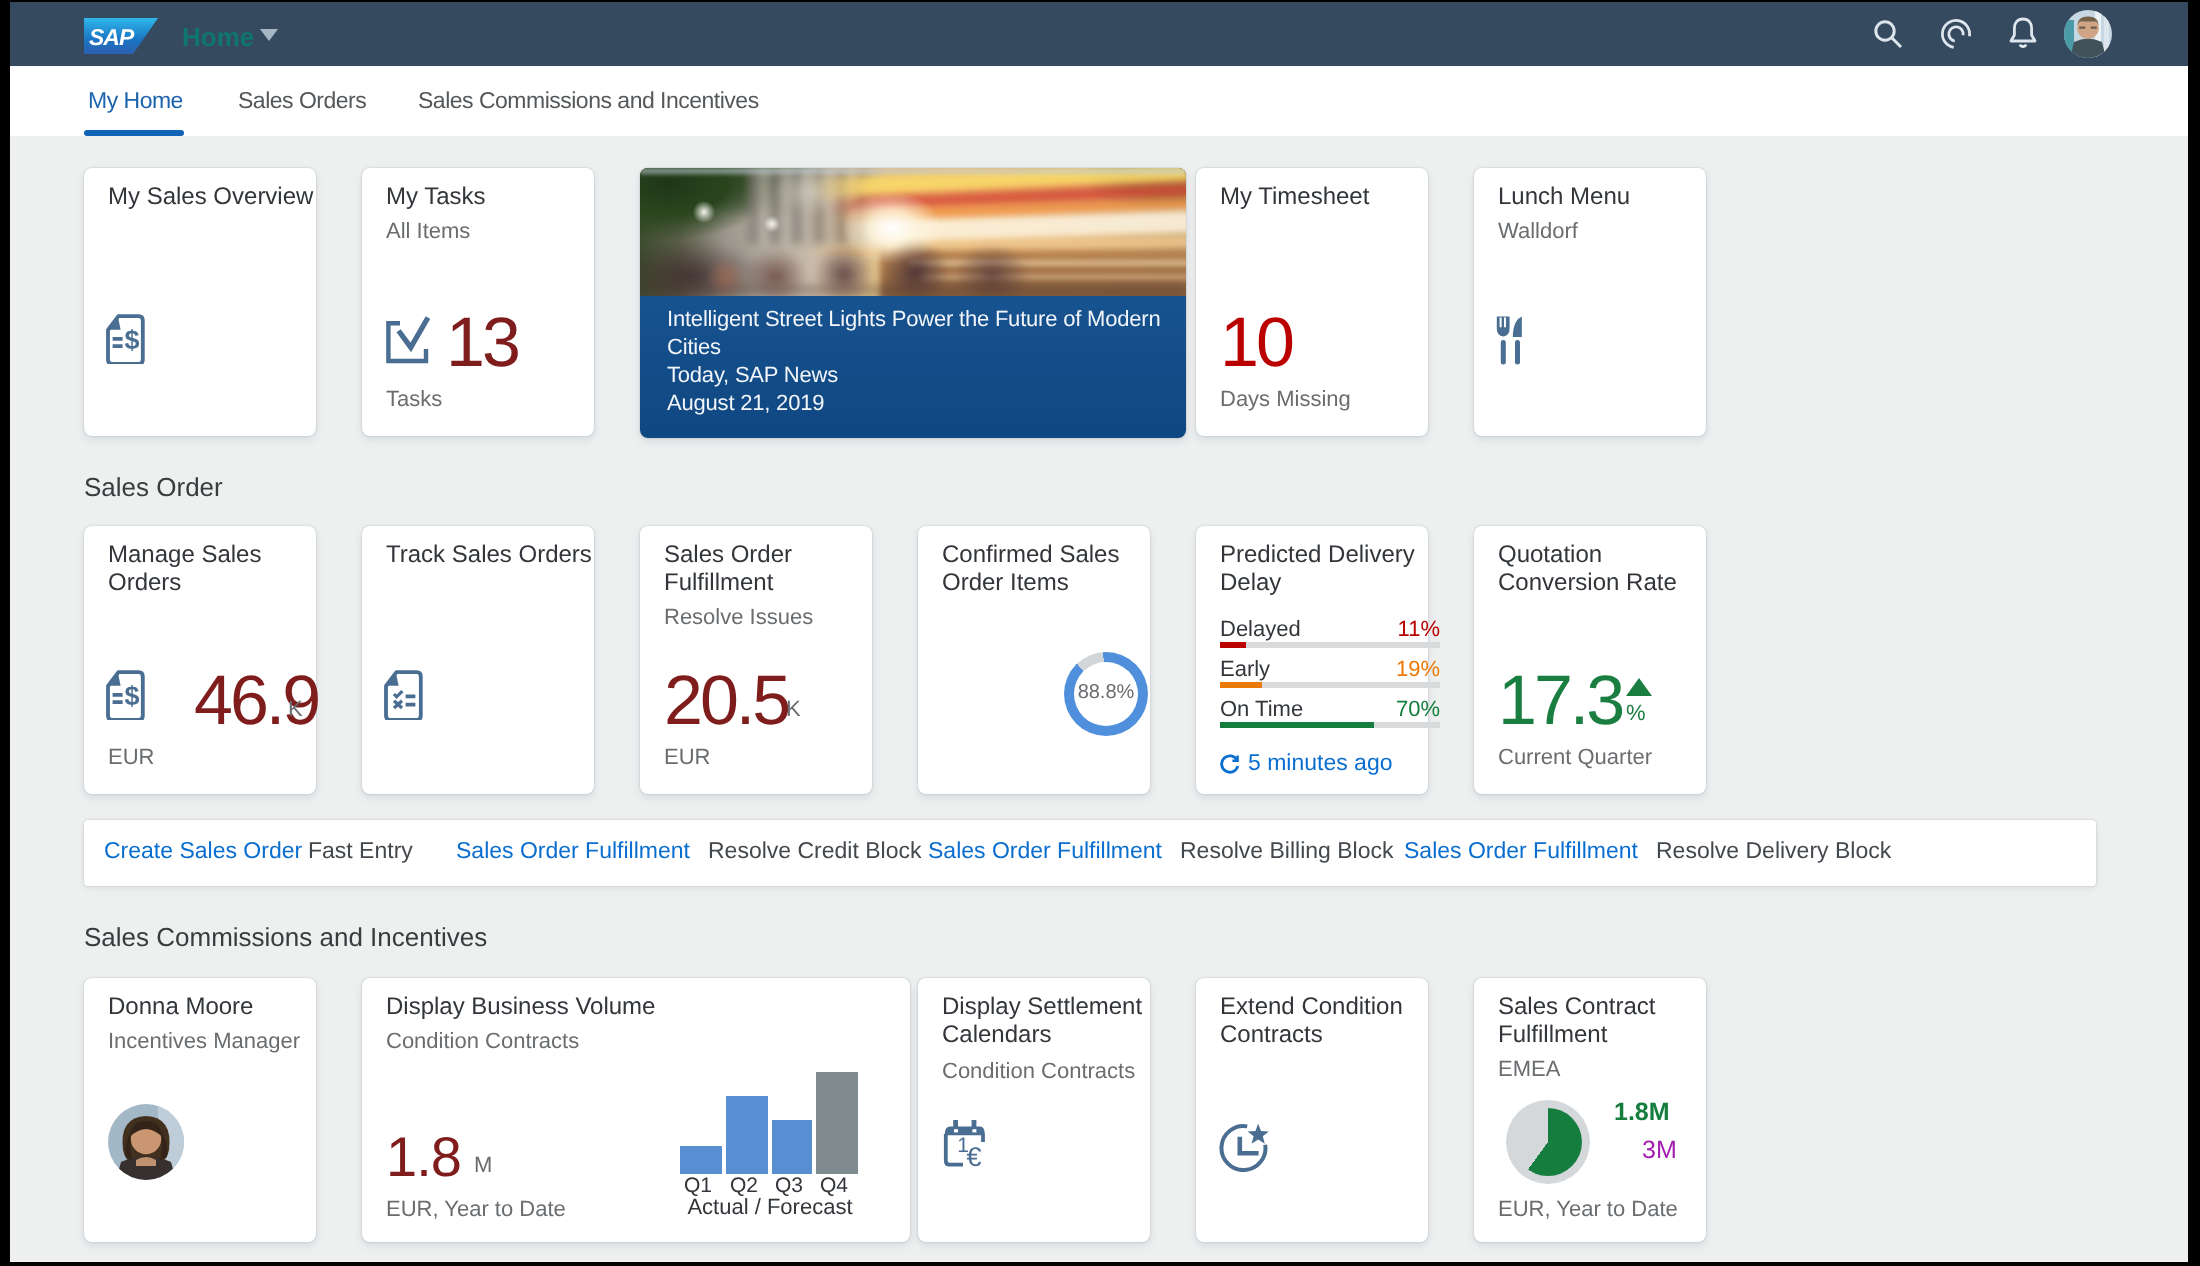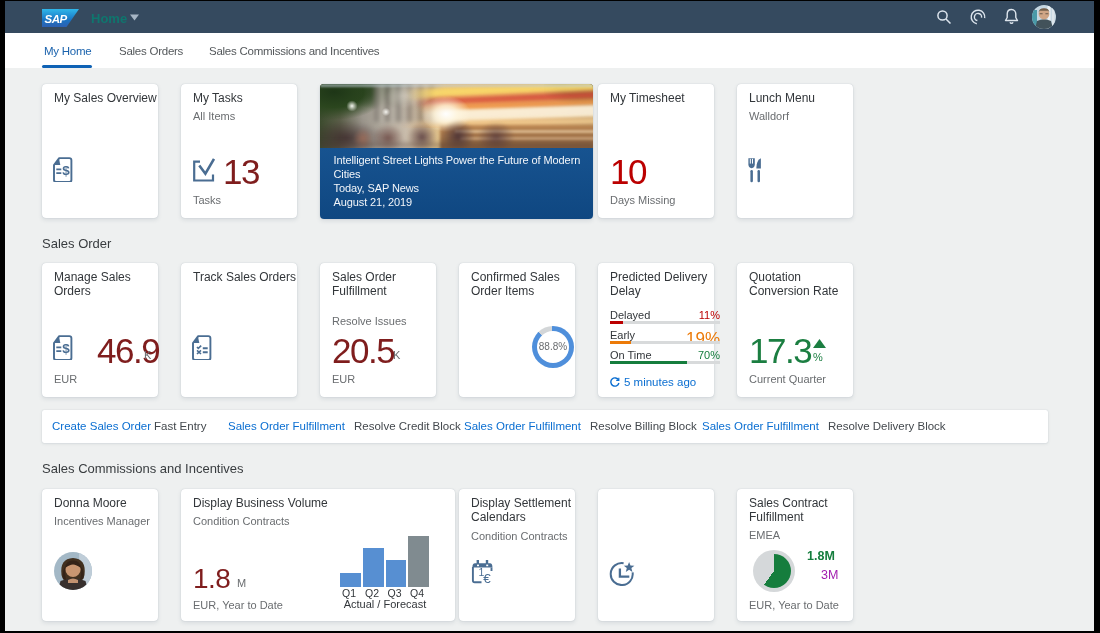--- a/index.html
+++ b/index.html
@@ -179,42 +179,42 @@
     <div class="kl">EUR</div>
   </div>
   <div class="tile" style="left:181px;top:263px">
     <div class="tt">Track Sales Orders</div>
     <svg class="abs" style="left:11px;top:72px" width="20" height="25" viewBox="0 0 20 25">
         <use href="#doccheck"></use>
       </svg>
   </div>
   <div class="tile" style="left:320px;top:263px">
     <div class="tt">Sales Order Fulfillment</div>
-    <div class="ts" style="top:52px">Resolve Issues</div>
+    <div class="ts" style="top:40px">Resolve Issues</div>
     <div class="kn" style="left:12px;top:69.5px">20.5</div>
     <div class="ku" style="left:73px;top:86px">K</div>
     <div class="kl">EUR</div>
   </div>
   <div class="tile" style="left:459px;top:263px">
     <div class="tt">Confirmed Sales Order Items</div>
     <div class="abs" style="left:73px;top:63px;width:42px;height:42px;border-radius:50%;background:conic-gradient(from -44deg,#d3d6d8 0deg 40deg,#4f8fdb 40deg 360deg)">
       <div class="abs" style="left:5px;top:5px;width:32px;height:32px;border-radius:50%;background:#fff"></div>
       <div class="abs" style="left:0;top:15px;width:42px;text-align:center;font-size:10px;color:#6a6d70">88.8%</div>
     </div>
   </div>
   <div class="tile" style="left:598px;top:263px" id="pdd">
     <div class="tt">Predicted Delivery Delay</div>
     <div class="abs" style="left:12px;top:43px;width:110px;height:60px">
       <span class="abs" style="left:0;top:2.5px;font-size:11px;color:#32363a">Delayed</span>
       <span class="abs" style="right:0;top:2.5px;font-size:11px;color:#b00">11%</span>
       <div class="abs" style="left:0;top:14.5px;width:110px;height:3.4px;background:#d8dadb">
           <div class="abs" style="left:0;top:0;height:3.4px;width:13px;background:#b00"></div>
         </div>
       <span class="abs" style="left:0;top:22.5px;font-size:11px;color:#32363a">Early</span>
-      <span class="abs" style="right:0;top:22.5px;font-size:17px;color:#ec7a08">19%</span>
+      <span class="abs" style="right:0;top:22.5px;font-size:11px;color:#ec7a08">19%</span>
       <div class="abs" style="left:0;top:34.5px;width:110px;height:3.4px;background:#d8dadb">
           <div class="abs" style="left:0;top:0;height:3.4px;width:21px;background:#ec7a08"></div>
         </div>
       <span class="abs" style="left:0;top:42.5px;font-size:11px;color:#32363a">On Time</span>
       <span class="abs" style="right:0;top:42.5px;font-size:11px;color:#157d3d">70%</span>
       <div class="abs" style="left:0;top:54.5px;width:110px;height:3.4px;background:#d8dadb">
           <div class="abs" style="left:0;top:0;height:3.4px;width:77px;background:#157d3d"></div>
         </div>
     </div>
     <svg class="abs" style="left:12px;top:114px" width="10" height="10" viewBox="0 0 10 10" fill="none" stroke="#0a6ed1" stroke-width="1.4">
@@ -295,20 +295,21 @@
       <rect x="14.8" y="1" width="2.4" height="4.5" fill="#4a6d92"></rect>
       <path d="M1.4 8.2 Q1.4 4.2 4 4.2 L19 4.2 Q21.4 4.2 21.4 8.2 L21.4 8.6 L1.4 8.6 Z" fill="#4a6d92"></path>
       <rect x="6" y="5.6" width="2" height="1.6" fill="#fff"></rect>
       <rect x="15.2" y="5.6" width="2" height="1.6" fill="#fff"></rect>
       <path d="M1.9 8 L1.9 21.5 Q1.9 23.3 3.7 23.3 L10.5 23.3 M20.5 8.4 L20.5 12" stroke="#4a6d92" stroke-width="1.9"></path>
       <text x="7.6" y="17" font-family="Liberation Sans" font-size="10.5" fill="#4a6d92">1</text>
       <text x="12.2" y="24.2" font-family="Liberation Sans" font-size="13.5" fill="#4a6d92">€</text>
     </svg>
   </div>
   <div class="tile" style="left:598px;top:489px;height:132px">
+    <div class="tt">Extend Condition Contracts</div>
     <svg class="abs" style="left:11px;top:72px" width="26" height="25" viewBox="0 0 26 25" fill="none">
       <path d="M23.6 11.4 A11 11 0 1 1 14.6 2.2" stroke="#4a6d92" stroke-width="2"></path>
       <path d="M10.9 7.4 L10.9 15.6 L20.3 15.6" stroke="#4a6d92" stroke-width="2.3"></path>
       <path d="M20.1 0.9 L21.5 4.5 L25.4 4.7 L22.4 7.1 L23.4 10.9 L20.1 8.7 L16.8 10.9 L17.8 7.1 L14.8 4.7 L18.7 4.5 Z" fill="#4a6d92"></path>
     </svg>
   </div>
   <div class="tile" style="left:737px;top:489px;height:132px">
     <div class="tt">Sales Contract Fulfillment</div>
     <div class="ts" style="top:40px">EMEA</div>
     <div class="abs" style="left:16px;top:61px;width:42px;height:42px;border-radius:50%;background:#d5d8da">

